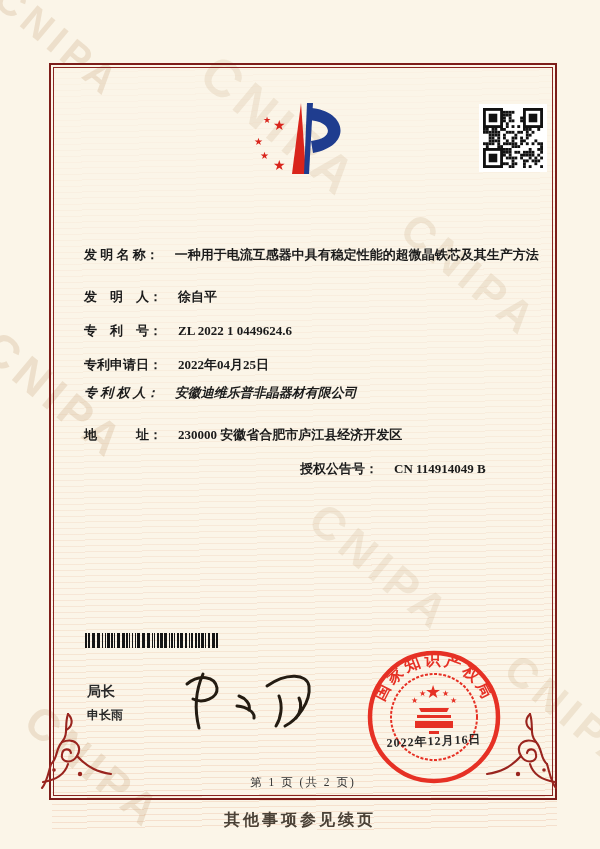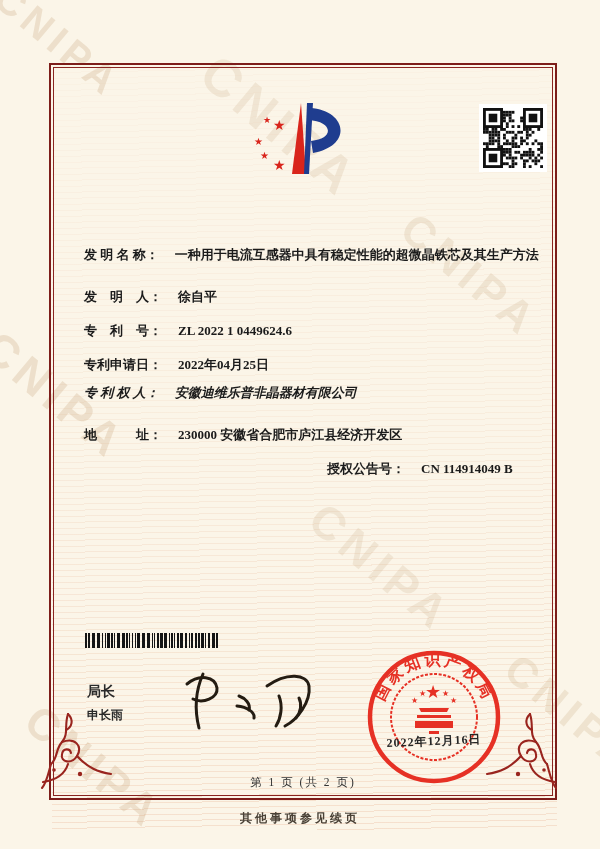--- a/index.html
+++ b/index.html
@@ -41,21 +41,21 @@
   }
   .title{
     position:absolute;left:0;top:181px;width:100%;z-index:4;
     text-align:center;font-size:29px;font-weight:bold;
     letter-spacing:18px;padding-left:18px;box-sizing:border-box;color:#141414;
   }
   .fields{position:absolute;left:84px;top:0;width:470px;z-index:4;font-size:13px;font-weight:600;}
   .frow{position:absolute;left:0;white-space:nowrap;color:#1b1b1b;}
   .frow .lab{color:#1b1b1b;}
   .frow .val{margin-left:16px;}
-  .grp2{position:absolute;left:243px;top:0;white-space:nowrap;}
+  .grp2{position:absolute;left:216px;top:0;white-space:nowrap;}
   .bodytext{
     position:absolute;left:76px;top:487px;width:462px;z-index:4;
     font-size:13px;line-height:25px;text-align:justify;color:#40382e;letter-spacing:.3px;
   }
   .bodytext p{margin:0 0 6px 0;text-indent:2em;}
   .barcode{position:absolute;left:85px;top:633px;width:156px;height:15px;z-index:4;display:flex;}
   .barcode div{height:100%;}
   .sig-title{position:absolute;left:87px;top:683px;z-index:4;font-size:14px;font-weight:bold;color:#2a2a2a;}
   .sig-name{position:absolute;left:87px;top:707px;z-index:4;font-size:12px;font-weight:bold;color:#2a2a2a;}
   .signature{position:absolute;left:175px;top:662px;z-index:4;}
@@ -63,21 +63,21 @@
   .seal-date{
     position:absolute;left:362px;top:733px;width:144px;z-index:6;text-align:center;
     font-size:12px;font-weight:bold;color:#262626;letter-spacing:1px;transform:rotate(-2.5deg);
   }
   .page-num{
     position:absolute;left:49px;top:775px;width:508px;z-index:4;text-align:center;
     font-size:11.5px;color:#333;letter-spacing:2px;
   }
   .cont-note{
     position:absolute;left:0;top:810px;width:100%;z-index:4;text-align:center;
-    font-size:12px;color:#4a4136;letter-spacing:3px;font-weight:600;
+    font-size:16px;color:#4a4136;letter-spacing:3px;font-weight:600;
   }
 </style>
 </head>
 <body>
 
 <div class="page">
 
   <div class="texture"></div>
 
   <div class="wm" style="left:-18px;top:18px;font-size:40px;">CNIPA</div>

